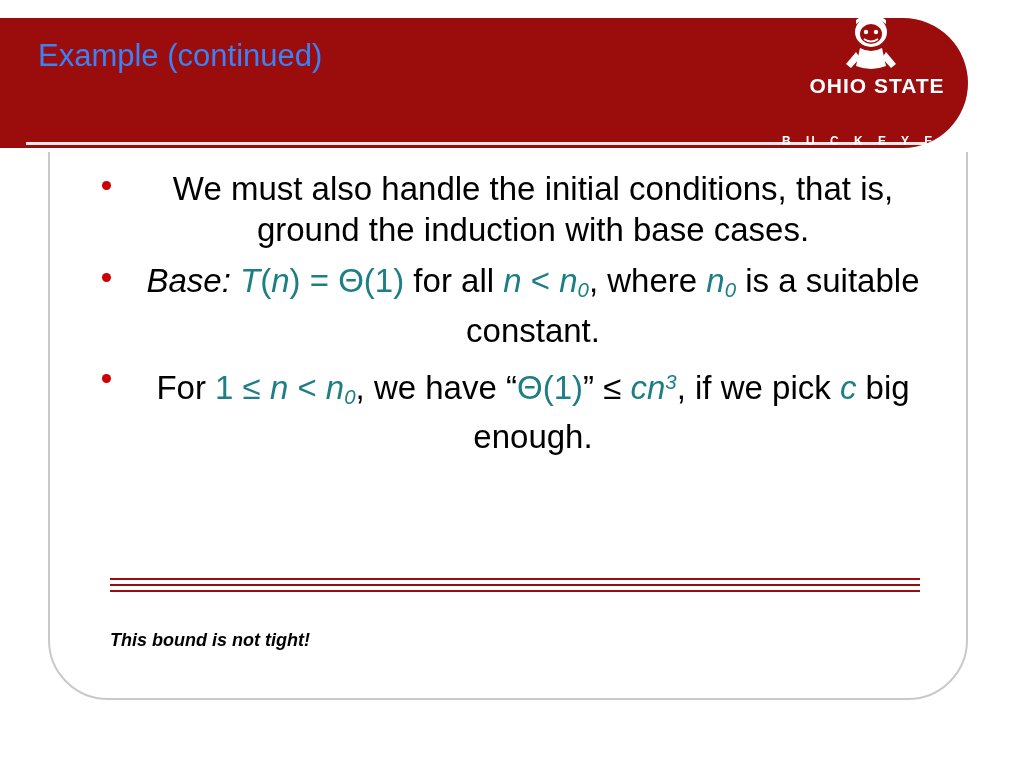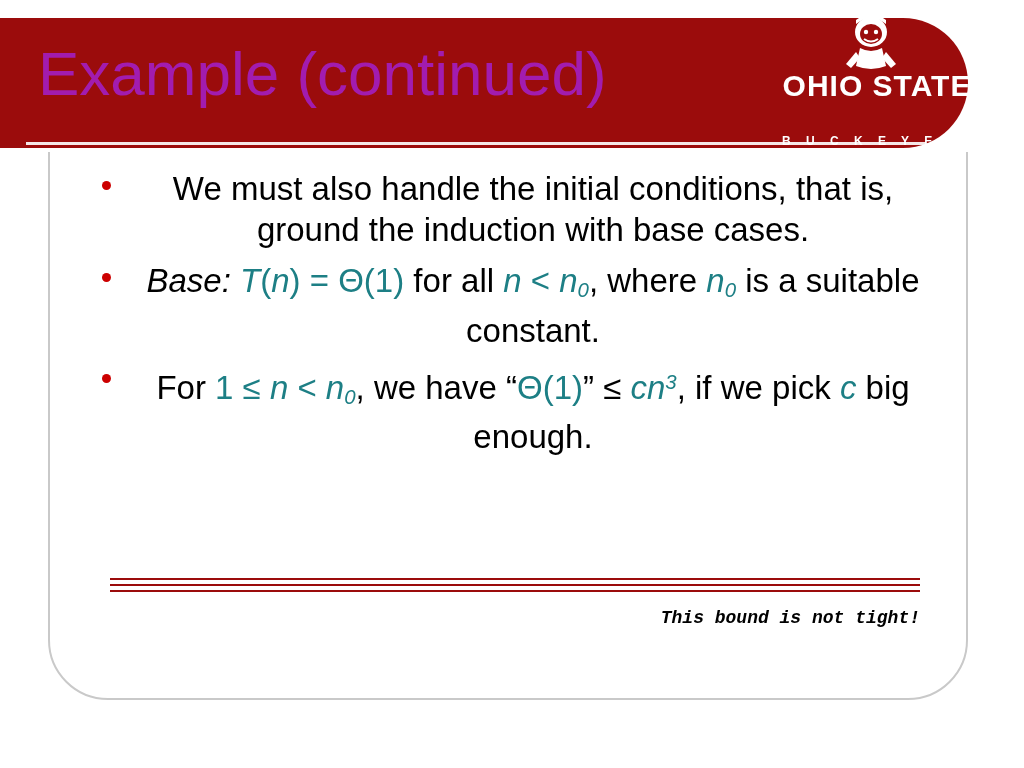--- a/index.html
+++ b/index.html
@@ -36,22 +36,22 @@
     top: 124px;
     width: 900px;
     height: 3px;
     background: #ffffff;
     opacity: 0.9;
   }
   .slide-title {
     position: absolute;
     left: 38px;
     top: 38px;
-    font-size: 62px;
-    color: #a21caf;
+    font-size: 31px;
+    color: #3b82f6;
     letter-spacing: 0px;
     white-space: nowrap;
   }
 
   
   .logo {
     position: absolute;
     right: 52px;
     top: 14px;
     width: 190px;
@@ -64,21 +64,21 @@
     top: 0px;
     width: 62px;
     height: 62px;
   }
   .logo .ohio-state-text {
     position: absolute;
     left: 0;
     top: 56px;
     width: 190px;
     text-align: center;
-    font-size: 30px;
+    font-size: 21px;
     font-weight: bold;
     letter-spacing: 1px;
     line-height: 32px;
     white-space: nowrap;
   }
   .logo .buckeyes-text {
     position: absolute;
     left: 0;
     top: 92px;
     width: 190px;
@@ -160,28 +160,27 @@
   .footer-rules .rule {
     height: 2px;
     background: #9b0c0c;
     margin-bottom: 4px;
   }
   .footer-rules .rule:last-child { margin-bottom: 0; }
 
   .footer-note {
     position: absolute;
     left: 110px;
-    top: 608px;
+    top: 630px;
     width: 810px;
-    text-align: right;
+    text-align: left;
     font-size: 18px;
     font-weight: bold;
     font-style: italic;
     color: #000000;
-    font-family: Liberation Mono, monospace;
   }
 </style>
 </head>
 <body>
 
 <div class="slide">
 
   <div class="body-panel"></div>
   <div class="body-panel-mask"></div>
 

